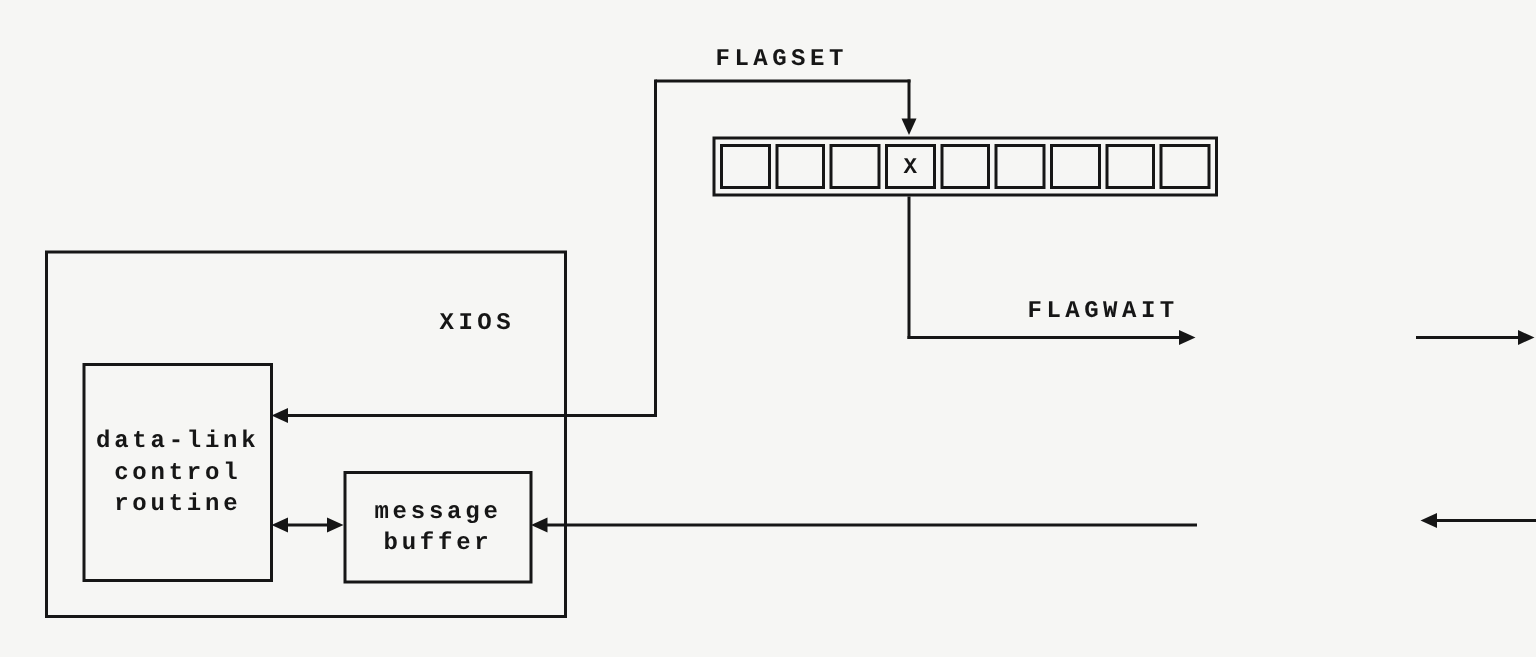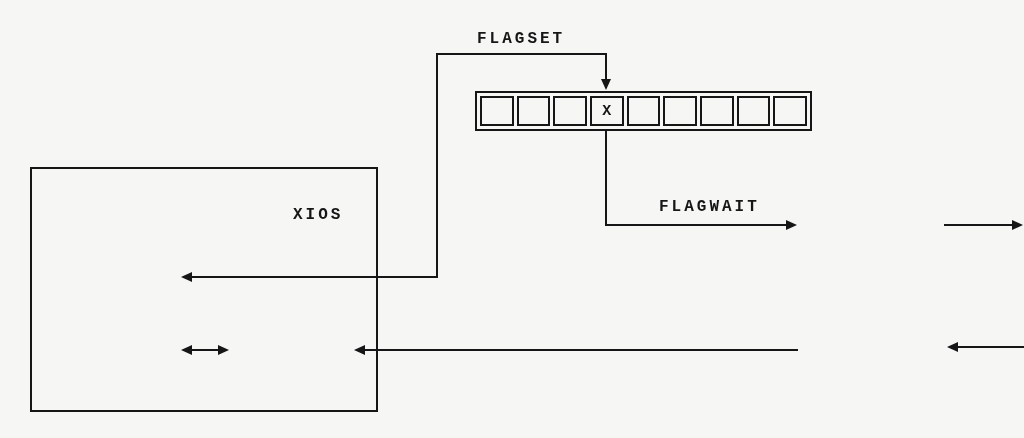--- a/index.html
+++ b/index.html
@@ -112,27 +112,40 @@
     <div class="flag-cell"></div>
     <div class="flag-cell"></div>
     <div class="flag-cell"></div>
     <div class="flag-cell"></div>
     <div class="flag-cell"></div>
   </div>
 
   <div class="vline" style="left:605px;top:131px;height:95px;"></div>
   <div class="hline" style="left:605px;top:224px;width:181px;"></div>
   <div class="arr arr-right" style="left:786px;top:220px;"></div>
-  <div class="lbl" style="left:659px;top:199px;">FLAGWAIT</div>
+  <div class="lbl" style="left:685px;top:199px;">FLAGWAIT</div>
 
   <div class="box" style="left:30px;top:167px;width:348px;height:245px;padding-left:48px;">
     <div class="lbl" style="left:261px;top:38px;">XIOS</div>
   </div>
 
+  <div class="box" style="left:55px;top:242px;width:127px;height:146px;">
+    <div class="box-text">
+      <span class="line">data-link</span>
+      <span class="line">control</span>
+      <span class="line">routine</span>
+    </div>
+  </div>
 
+  <div class="box" style="left:229px;top:314px;width:126px;height:75px;">
+    <div class="box-text">
+      <span class="line">message</span>
+      <span class="line">buffer</span>
+    </div>
+  </div>
 
   <div class="hline" style="left:191px;top:349px;width:29px;"></div>
   <div class="arr arr-left" style="left:181px;top:345px;"></div>
   <div class="arr arr-right" style="left:218px;top:345px;"></div>
 
   <div class="hline" style="left:364px;top:349px;width:434px;"></div>
   <div class="arr arr-left" style="left:354px;top:345px;"></div>
 
 
   <div class="hline" style="left:944px;top:224px;width:69px;"></div>

